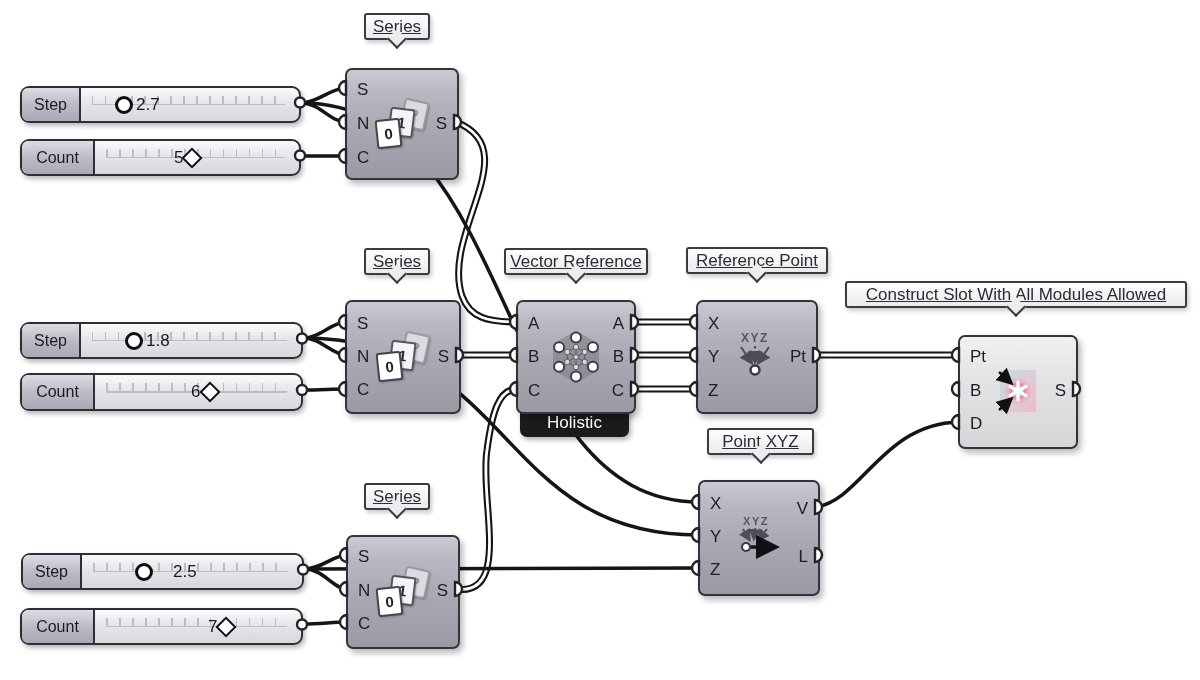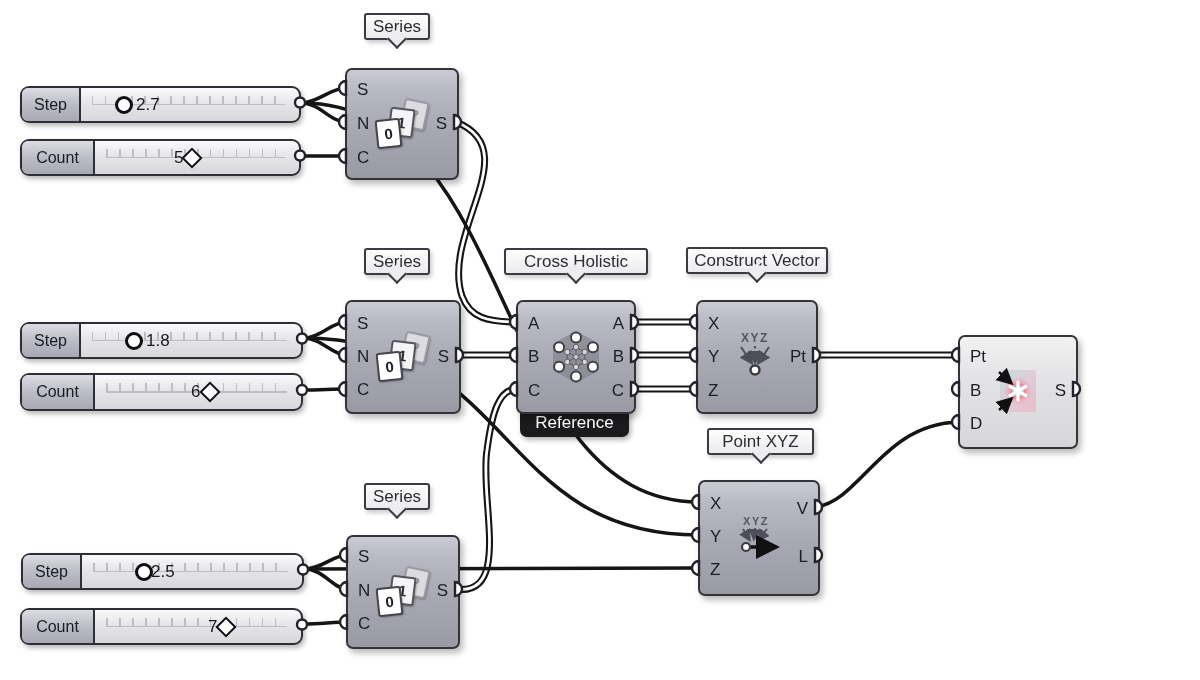--- a/index.html
+++ b/index.html
@@ -16,21 +16,21 @@
   .pin{position:absolute;height:22px;line-height:22px;font-size:17px;color:#1d1d24;}
   .pin.in{left:10px;}
   .pin.out{right:10px;text-align:right;}
   .mode-tag{position:absolute;z-index:2;background:#1b1b1e;color:#fff;text-align:center;
             font-size:17px;line-height:29px;border-radius:0 0 7px 7px;
             box-shadow:2px 3px 5px rgba(0,0,0,0.3);}
 
   
   .callout{position:absolute;z-index:2;background:linear-gradient(180deg,#fdfdfd,#ebebee);
            border:2px solid #3a3a42;border-radius:3px;color:#2c2c34;font-size:17px;
-           line-height:23px;text-align:center;box-shadow:2px 3px 4px rgba(0,0,0,0.2);}
+           line-height:23px;text-align:center;box-shadow:2px 3px 4px rgba(0,0,0,0.2);text-decoration:underline;}
   .callout::after{content:"";position:absolute;left:50%;bottom:-8px;width:12px;height:12px;
            margin-left:-7px;background:#ededf0;border-right:2px solid #3a3a42;
            border-bottom:2px solid #3a3a42;transform:rotate(45deg);}
 
   
   .slider{position:absolute;z-index:2;border:2.5px solid #2e2e36;border-radius:9px;
           background:linear-gradient(180deg,#fafafb 0%,#e6e6ea 45%,#d7d7dc 100%);
           box-shadow:2px 3px 5px rgba(0,0,0,0.28);}
   .slider-label{position:absolute;left:0;top:0;bottom:0;display:flex;align-items:center;
           justify-content:center;font-size:16px;color:#1b1b22;border-right:2.5px solid #2e2e36;
@@ -97,25 +97,26 @@
         <path d="M303,338 C515,338 495,535 699,535"></path>
         <path d="M304,569 L699,568"></path>
         <path d="M816,507 C862,500 882,424 959,422"></path>
       </g>
     </g>
   </svg>
 
   <div class="callout" style="left:364px;top:13px;width:62px;height:23px"><span>Series</span></div>
   <div class="callout" style="left:364px;top:248px;width:62px;height:23px"><span>Series</span></div>
   <div class="callout" style="left:364px;top:483px;width:62px;height:23px"><span>Series</span></div>
-  <div class="callout" style="left:504px;top:248px;width:140px;height:23px"><span>Cross Holistic</span></div>
-  <div class="callout" style="left:686px;top:247px;width:138px;height:23px"><span>Construct Vector</span></div>
+  <div class="callout" style="left:504px;top:248px;width:140px;height:23px"><span>Vector Reference</span></div>
+  <div class="callout" style="left:686px;top:247px;width:138px;height:23px"><span>Reference Point</span></div>
   <div class="callout" style="left:707px;top:428px;width:103px;height:23px"><span>Point XYZ</span></div>
-
-  <div class="mode-tag" style="left:520px;top:408px;width:109px;height:29px"><span>Reference</span></div>
+  <div class="callout" style="left:845px;top:281px;width:338px;height:23px"><span>Construct Slot With All Modules Allowed</span></div>
+
+  <div class="mode-tag" style="left:520px;top:408px;width:109px;height:29px"><span>Holistic</span></div>
 
   <div class="comp" style="left:345px;top:68px;width:110px;height:108px">
     <span class="pin in" style="top:9px">S</span>
     <span class="pin in" style="top:43px">N</span>
     <span class="pin in" style="top:77px">C</span>
     <span class="pin out" style="top:43px">S</span>
     <div class="tiles icon-abs" style="left:28px;top:30px">
       <div class="tile q">?</div>
         <div class="tile one">1</div>
         <div class="tile zero">0</div>
@@ -298,21 +299,21 @@
     <span class="slider-value" style="left:169px">6</span>
     <div class="knob-diamond" style="left:188px"></div>
   </div>
 
   <div class="slider" style="left:21px;top:553px;width:279px;height:33px">
     <div class="slider-label" style="width:57px">
         <span>Step</span>
       </div>
     <div class="slider-track" style="left:70px;right:14px"></div>
     <div class="knob-circle" style="left:121px"></div>
-    <span class="slider-value" style="left:128px">2.5</span>
+    <span class="slider-value" style="left:150px">2.5</span>
   </div>
   <div class="slider" style="left:20px;top:608px;width:279px;height:33px">
     <div class="slider-label" style="width:71px">
         <span>Count</span>
       </div>
     <div class="slider-track" style="left:84px;right:14px"></div>
     <span class="slider-value" style="left:186px">7</span>
     <div class="knob-diamond" style="left:204px"></div>
   </div>
 

